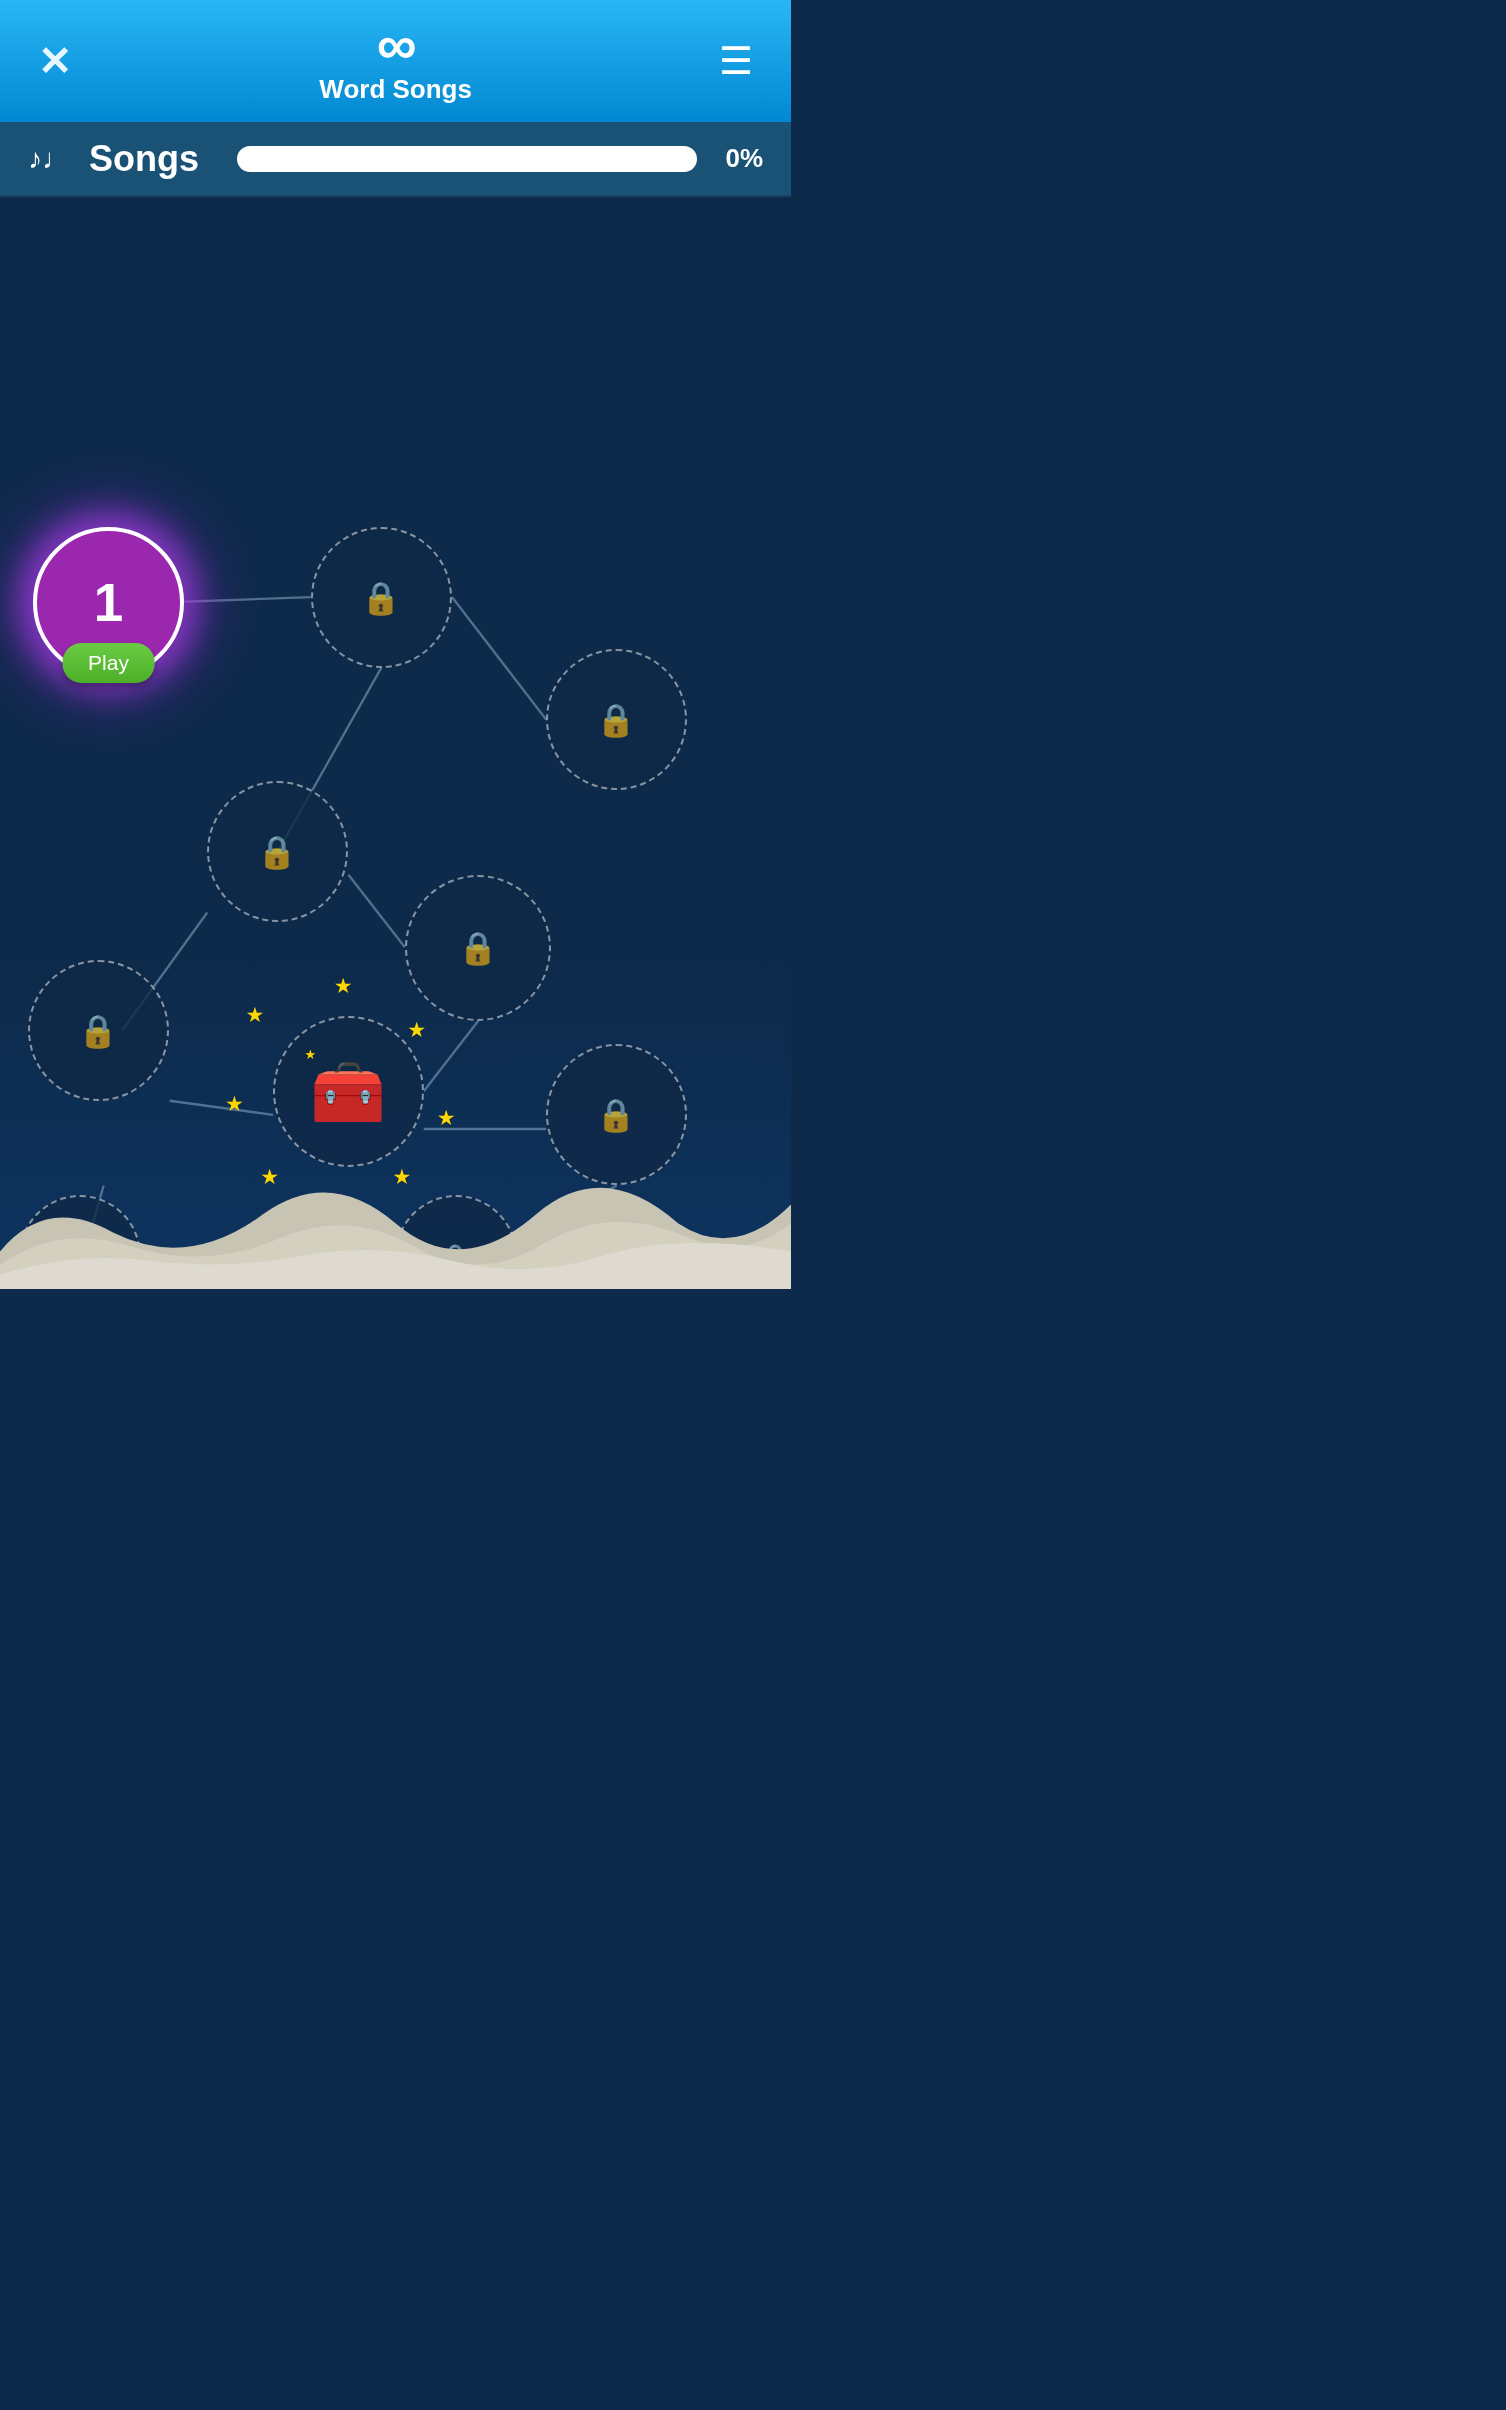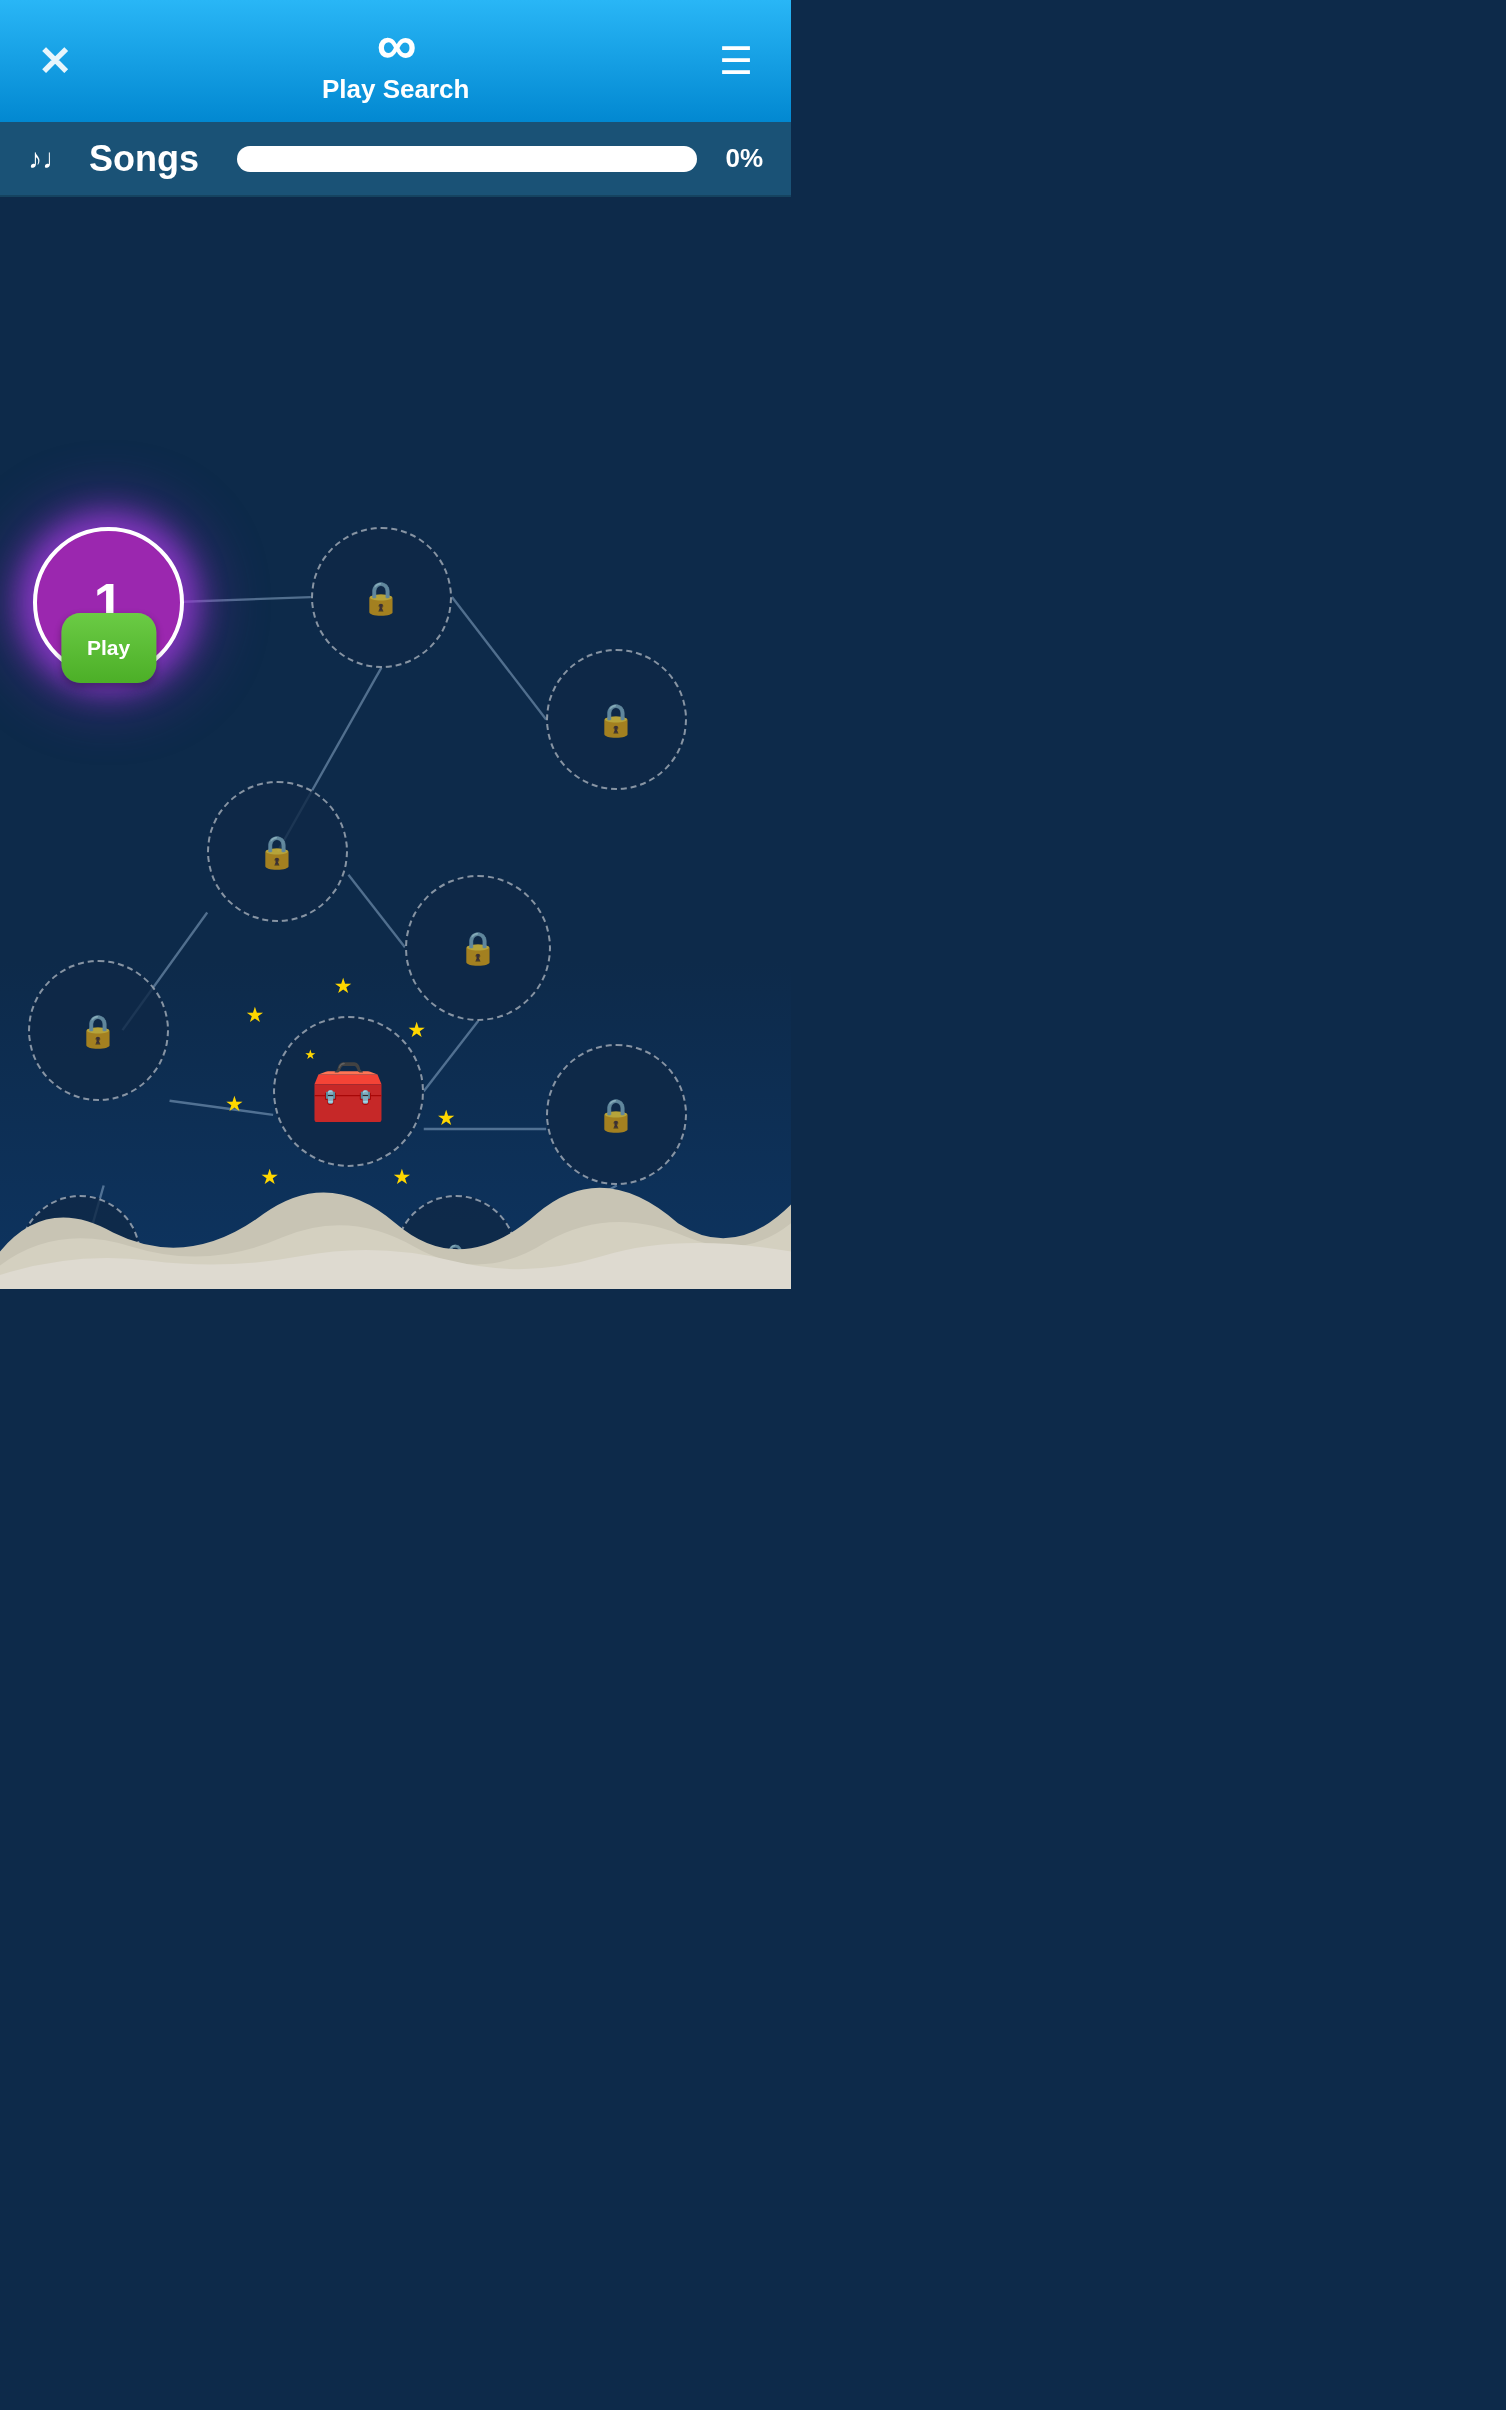--- a/index.html
+++ b/index.html
@@ -141,22 +141,22 @@
     }
 
     .play-btn {
       position: absolute;
       bottom: -9.4px;
       left: 50%;
       transform: translateX(-50%);
       background: linear-gradient(180deg, #6bcb45 0%, #4caf27 100%);
       color: white;
       font-size: 21px;
-      font-weight: 700;
-      padding: 23px 26px;
+      font-weight: 400;
+      padding: 8px 26px;
       border-radius: 19px;
       border: none;
       cursor: pointer;
       white-space: nowrap;
       box-shadow: 0 3.8px 7.5px rgba(0,0,0,0.3);
     }
 
     
     .node-2 { width: 141px; height: 141px; top: 330px; left: 311px; }
     .node-3 { width: 141px; height: 141px; top: 452px; left: 546px; }
@@ -231,21 +231,21 @@
       font-weight: 900;
     }
   </style>
 </head>
 <body>
 
 <div class="header">
   <span class="header-close">✕</span>
   <div class="header-center">
     <span class="header-logo">∞</span>
-    <span class="header-title">Play Search</span>
+    <span class="header-title">Word Songs</span>
   </div>
   <span class="header-menu">☰</span>
 </div>
 
 <div class="songs-bar">
   <span class="songs-icon">♪♩</span>
   <span class="songs-label">Songs</span>
   <div class="songs-progress-container">
     <div class="songs-progress-fill" style="width:0%"></div>
   </div>

